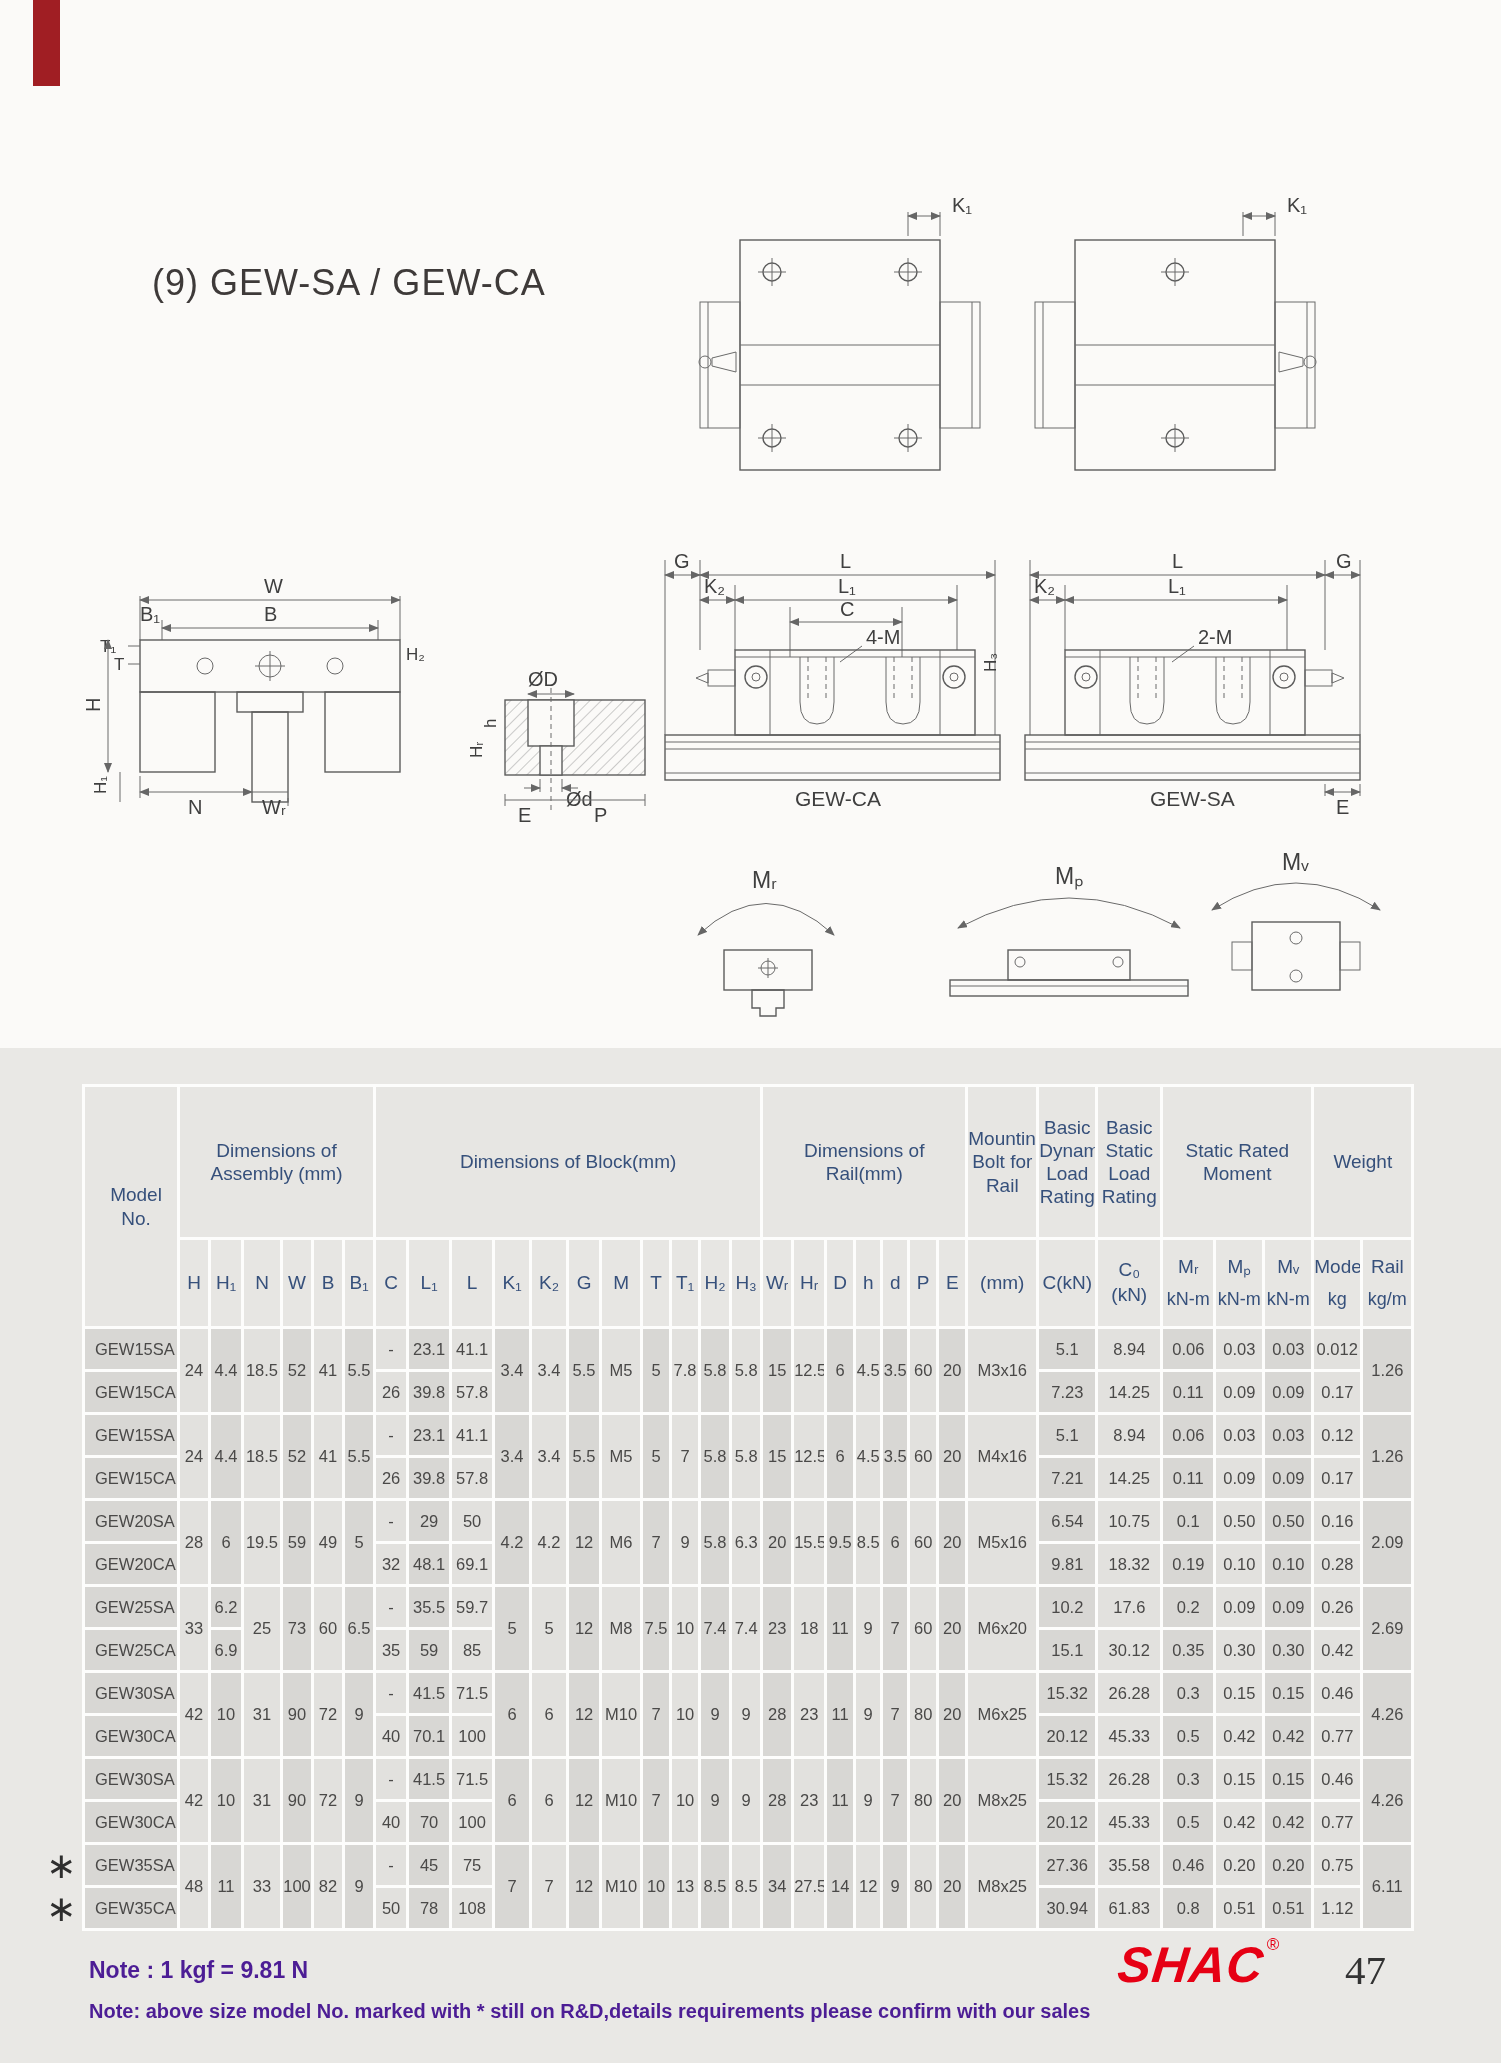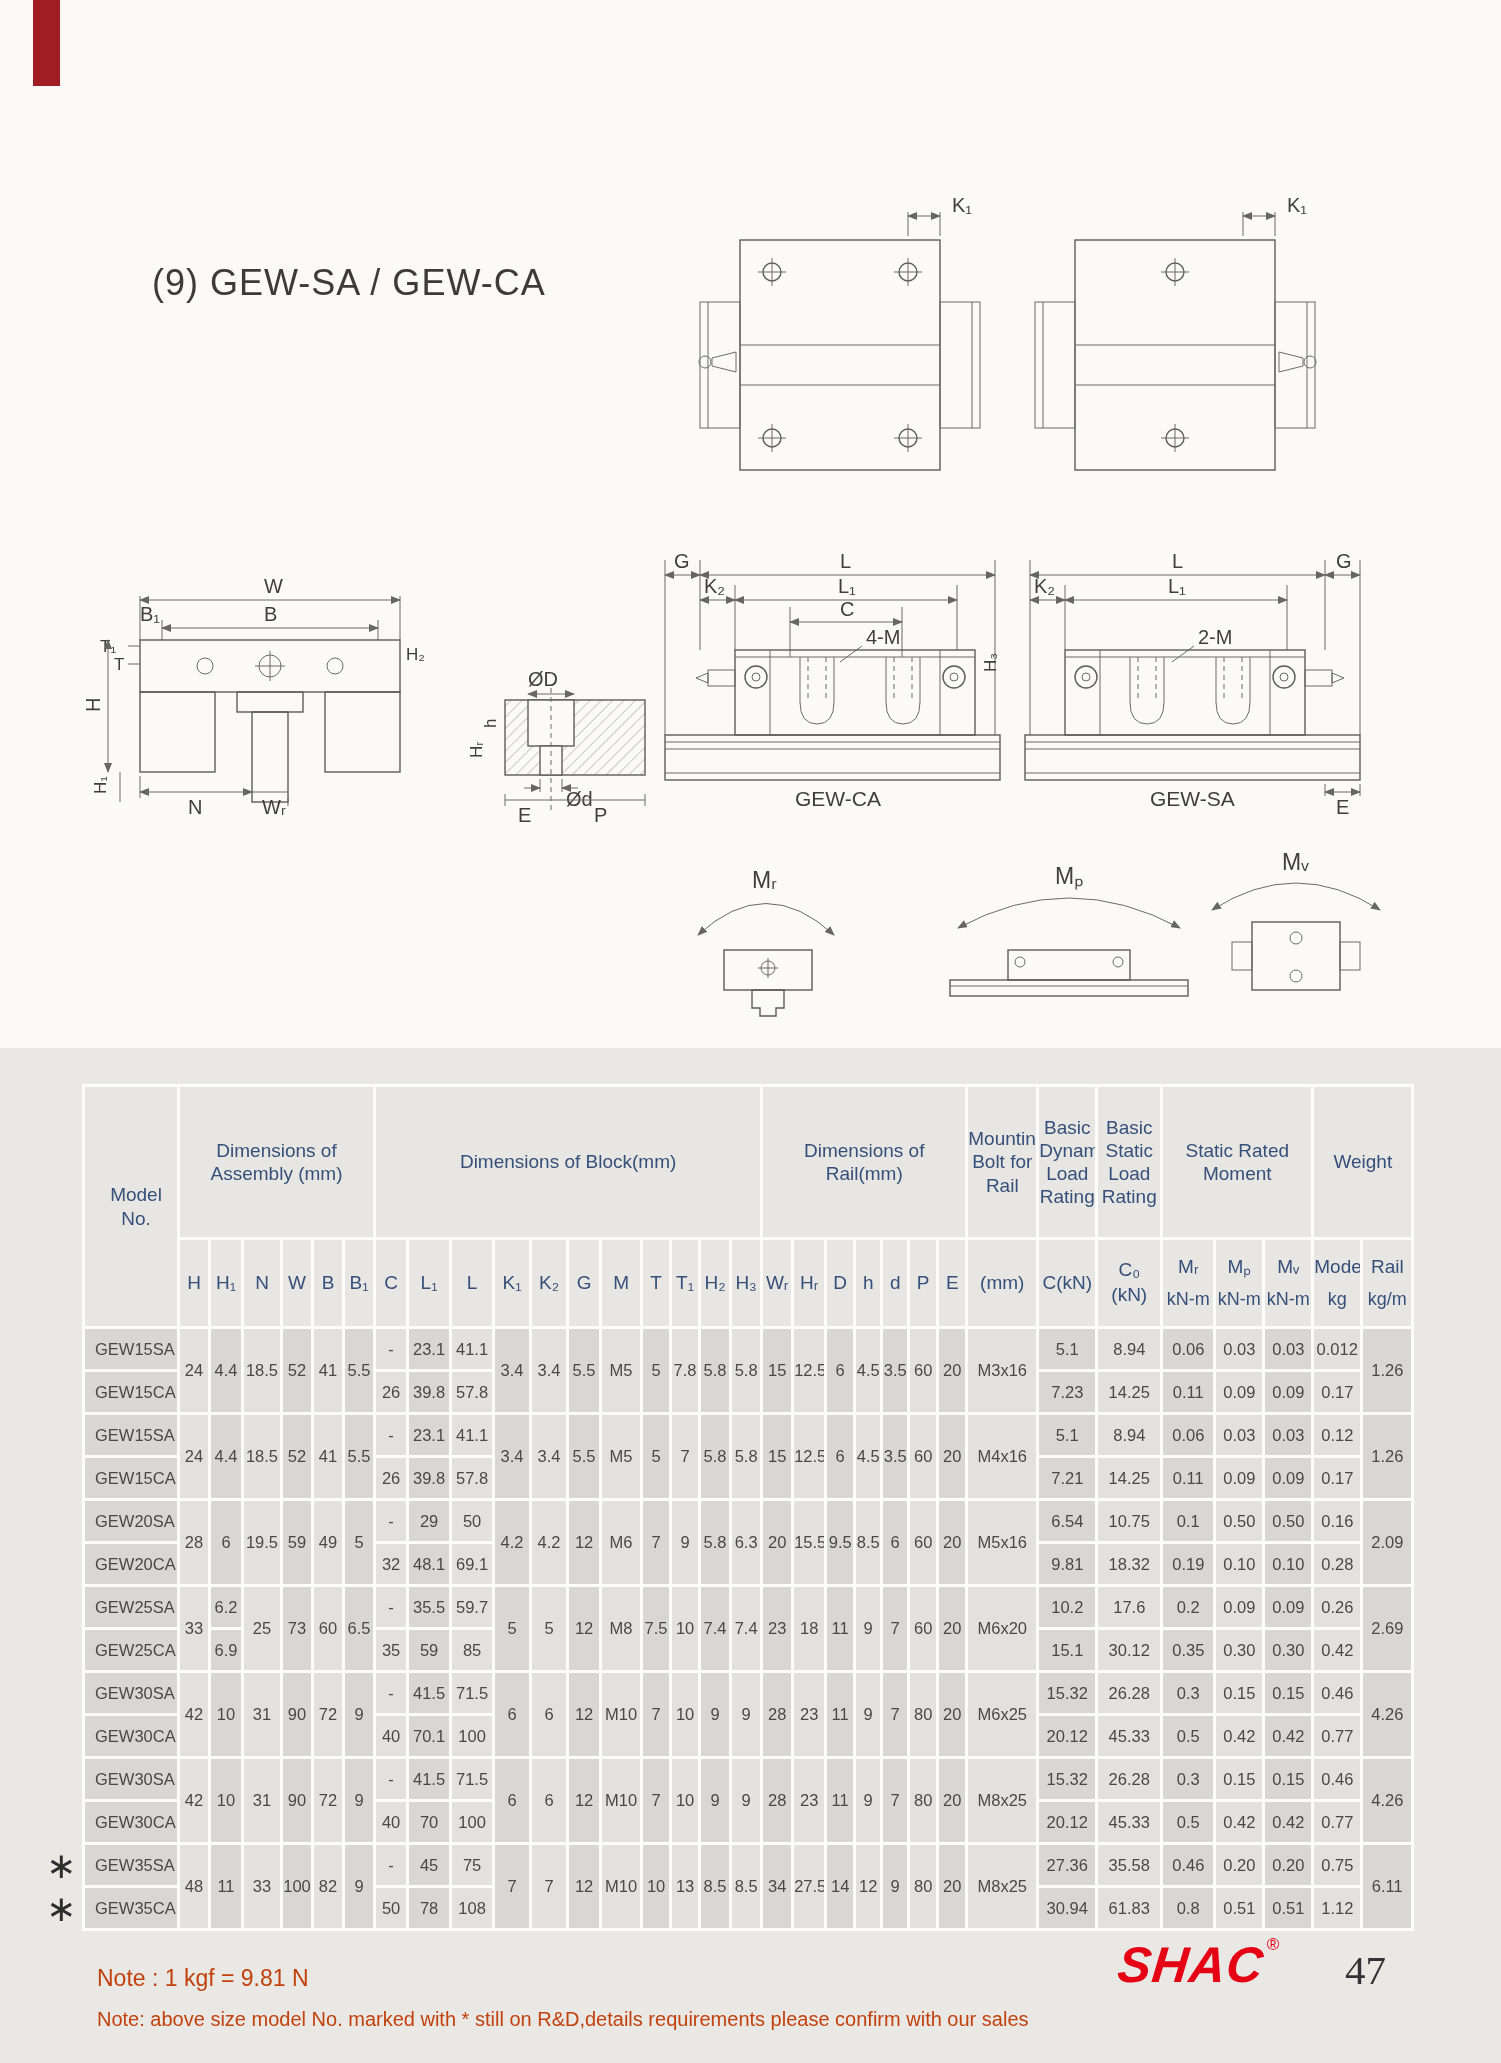--- a/index.html
+++ b/index.html
@@ -33,21 +33,21 @@
   th.sh{background:#e7e6e3;color:#36507b;font-size:19px;height:86px;line-height:1.3;}
   th.sh .unit{font-size:18px;margin-top:8px;}
   td.s0{background:#e2e1de;}
   td.s1{background:#d8d7d4;}
   table.spec td{color:#4a4948;font-size:16.5px;height:40px;}
   td.model-cell{background:#d8d7d4 !important;text-align:left !important;padding-left:10px !important;font-size:16px;margin-left:30px;}
   .star-mark{
     position:absolute;left:46px;font-size:36px;color:#2e2e2e;line-height:1;
     font-family:"DejaVu Sans",sans-serif;
   }
-  .note{position:absolute;left:85px;color:#c2410c;margin:12px;}
+  .note{position:absolute;left:85px;color:#4c1d95;margin:4px;font-weight:bold;}
   .note-1{top:905px;font-size:23px;}
   .note-2{top:948px;font-size:20px;}
   .brand{position:absolute;left:1118px;top:888px;}
   .brand .word{
     font-size:50px;font-weight:bold;font-style:italic;color:#e60014;
     letter-spacing:1px;transform:skewX(-6deg);display:inline-block;
   }
   .brand sup{font-size:17px;color:#e60014;position:relative;top:-26px;left:3px;font-style:normal;}
   .page-num{position:absolute;left:1345px;top:898px;font-family:"Liberation Serif",serif;font-size:41px;color:#333;}
 </style>

